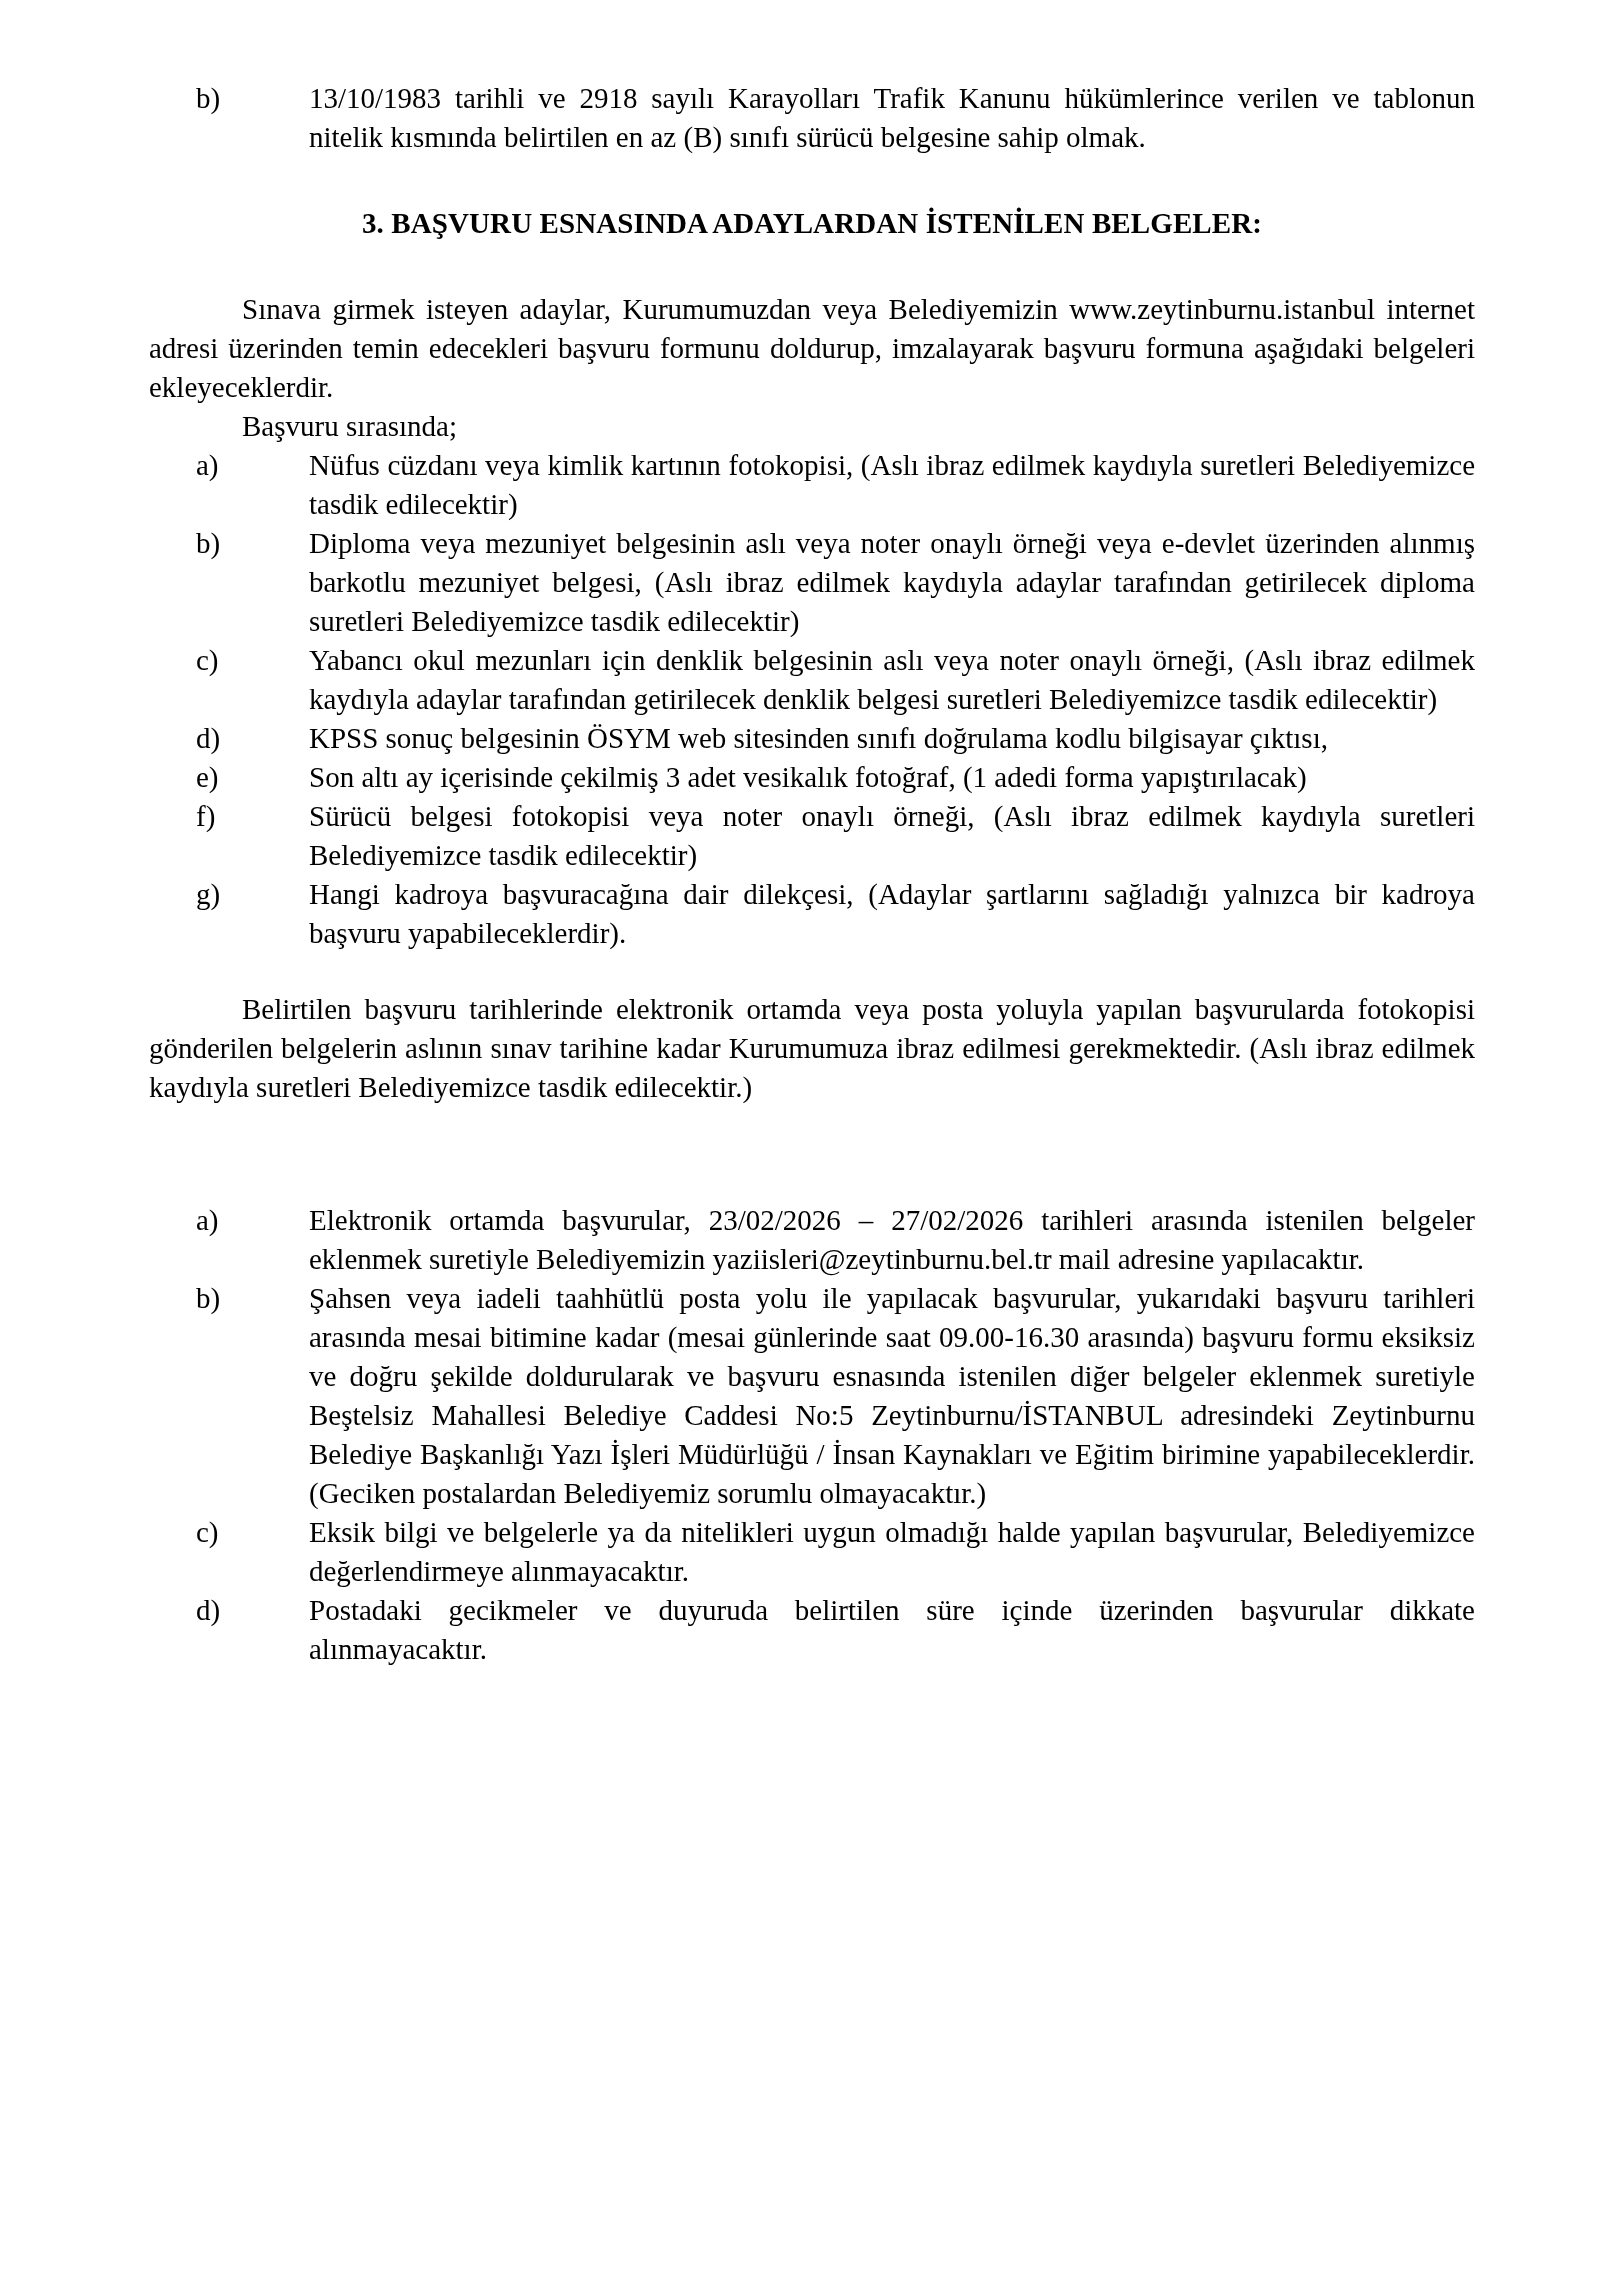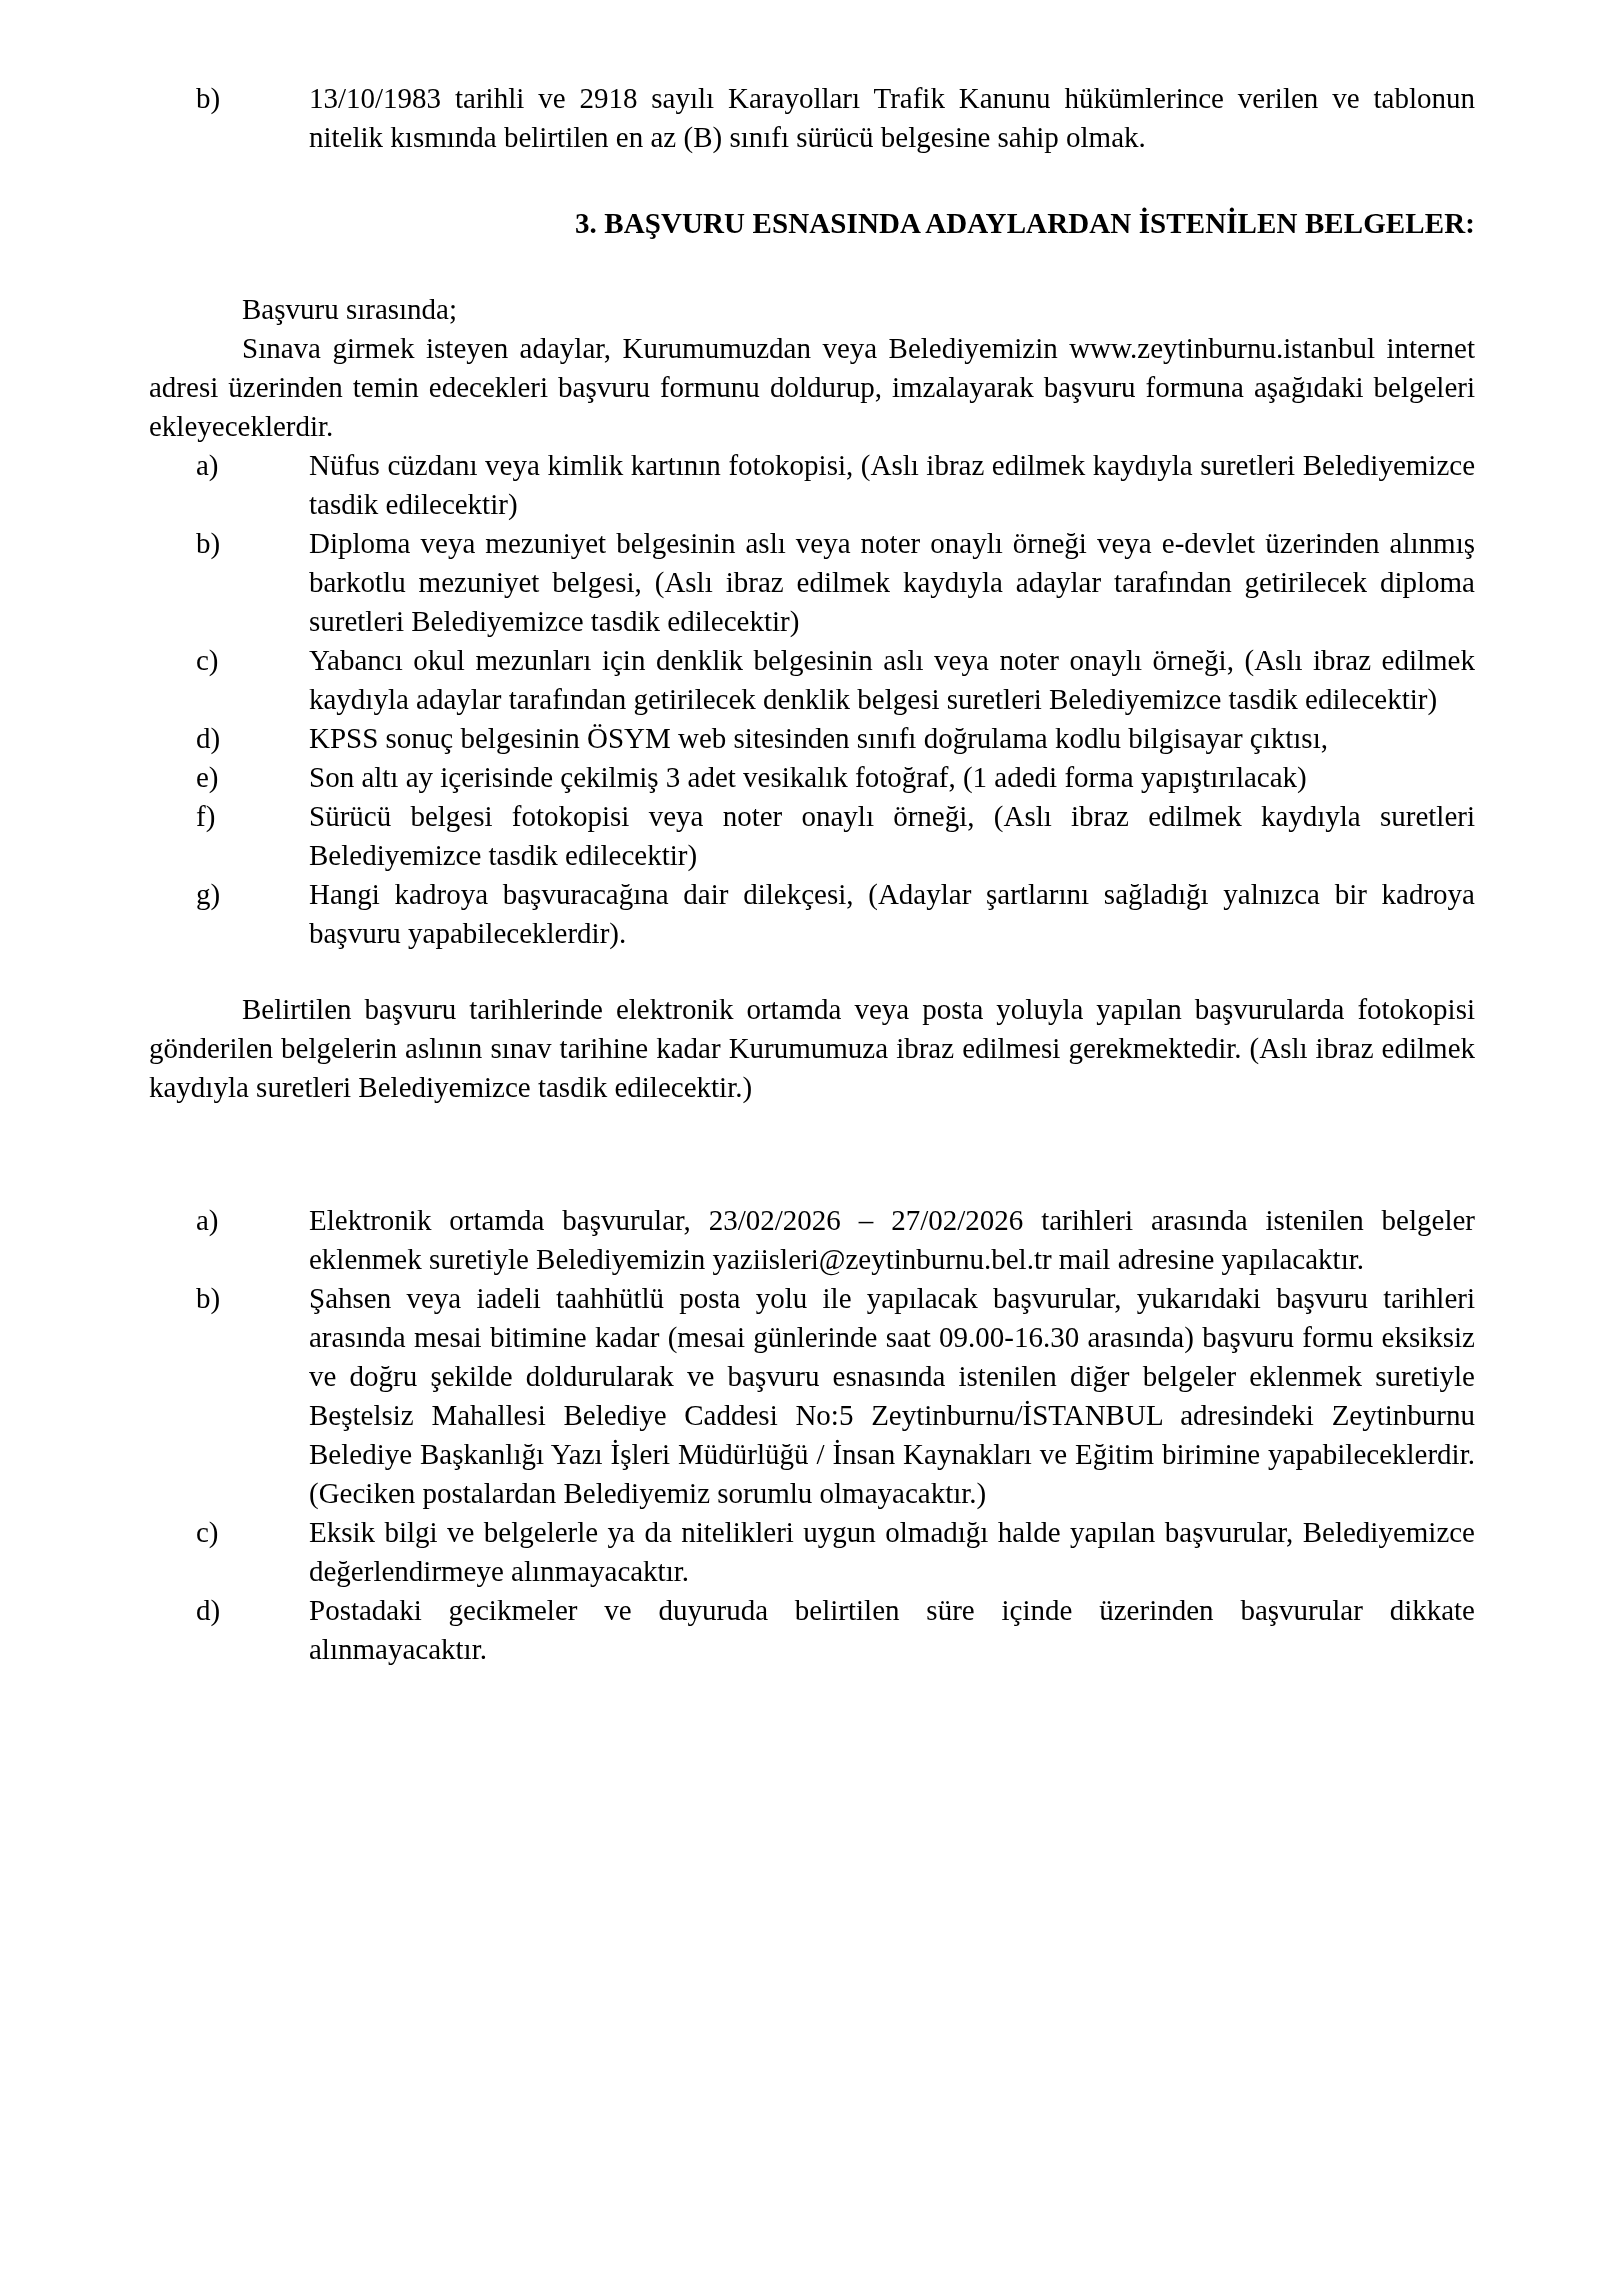--- a/index.html
+++ b/index.html
@@ -44,21 +44,21 @@
   .flush {
     text-indent: 0;
   }
 
   
   .heading {
     margin: 0;
     font-weight: bold;
     font-size: 29px;
     line-height: 1.345;
-    text-align: right;
+    text-align: center;
     letter-spacing: 0.1px;
   }
 
   
   .lettered-list {
     list-style: none;
     margin: 0;
     padding: 0;
   }
 
@@ -101,23 +101,23 @@
         <span class="item-text">13/10/1983 tarihli ve 2918 sayılı Karayolları Trafik Kanunu hükümlerince verilen ve tablonun nitelik kısmında belirtilen en az (B) sınıfı sürücü belgesine sahip olmak.</span>
       </li>
     </ul>
 
     <div class="gap-lg"></div>
 
     <h2 class="heading">3. BAŞVURU ESNASINDA ADAYLARDAN İSTENİLEN BELGELER:</h2>
 
     <div class="gap-lg"></div>
 
+    <p class="para para-indent">Sınava girmek isteyen adaylar, Kurumumuzdan veya Belediyemizin www.zeytinburnu.istanbul internet adresi üzerinden temin edecekleri başvuru formunu doldurup, imzalayarak başvuru formuna aşağıdaki belgeleri ekleyeceklerdir.</p>
+
     <p class="para para-indent flush" style="text-indent:93px">Başvuru sırasında;</p>
-
-    <p class="para para-indent">Sınava girmek isteyen adaylar, Kurumumuzdan veya Belediyemizin www.zeytinburnu.istanbul internet adresi üzerinden temin edecekleri başvuru formunu doldurup, imzalayarak başvuru formuna aşağıdaki belgeleri ekleyeceklerdir.</p>
 
     <ul class="lettered-list">
       <li>
         <span class="marker">a)</span>
         <span class="item-text">Nüfus cüzdanı veya kimlik kartının fotokopisi, (Aslı ibraz edilmek kaydıyla suretleri Belediyemizce tasdik edilecektir)</span>
       </li>
       <li>
         <span class="marker">b)</span>
         <span class="item-text">Diploma veya mezuniyet belgesinin aslı veya noter onaylı örneği veya e-devlet üzerinden alınmış barkotlu mezuniyet belgesi, (Aslı ibraz edilmek kaydıyla adaylar tarafından getirilecek diploma suretleri Belediyemizce tasdik edilecektir)</span>
       </li>

